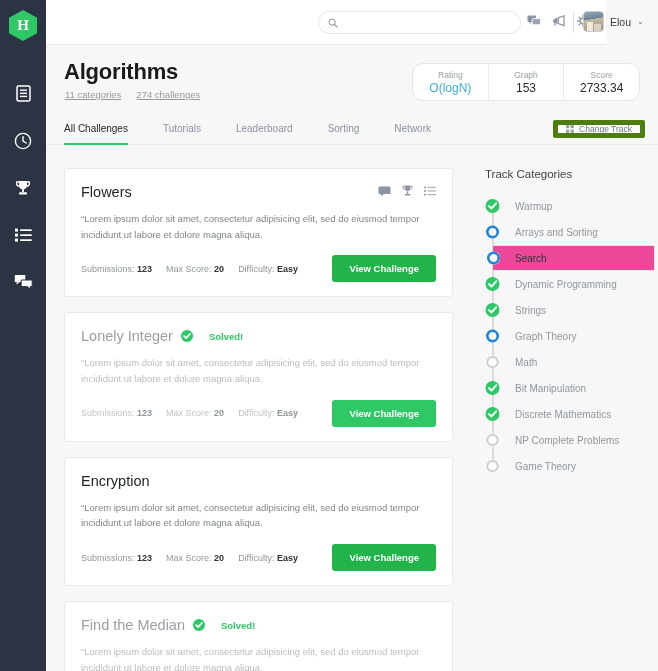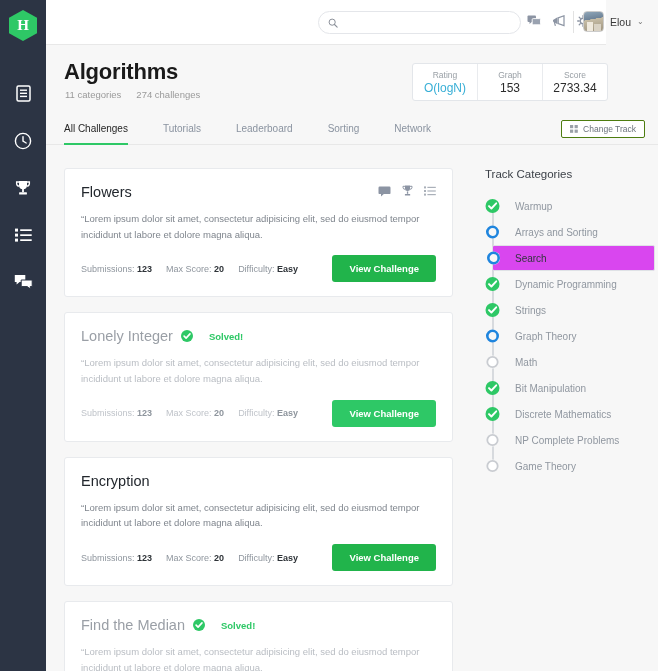--- a/index.html
+++ b/index.html
@@ -83,26 +83,26 @@
   #user-name { font-size: 10.5px; color: #3a3a3a; }
   .chev { font-size: 8px; color: #777; }
   
   #page-head { position: absolute; left: 46px; top: 45px; width: 612px; }
   #page-title {
     position: absolute; left: 18px; top: 14px;
     font-size: 22px; font-weight: bold; color: #1a1a1a; letter-spacing: -0.2px;
   }
   #page-sub {
     position: absolute; left: 19px; top: 44px;
-    font-size: 9.5px; color: #9a9a9a; display: flex; gap: 15px;
+    font-size: 9.5px; color: #9a9a9a; display: flex; gap: 15px; text-decoration: underline;
   }
   #stat-box {
     position: absolute; left: 366px; top: 18px;
-    width: 196px; height: 38px;
-    border: 1px solid #e3e6ea; border-radius: 3px; background: #fff;
+    width: 228px; height: 38px;
+    border: 1px solid #e3e6ea; border-radius: 11px; background: #fff;
     display: flex;
   }
   .stat-cell {
     flex: 1; display: flex; flex-direction: column;
     align-items: center; justify-content: center; gap: 1px;
   }
   .stat-cell + .stat-cell { border-left: 1px solid #e9ebee; }
   .stat-label { font-size: 8.5px; color: #9aa0a6; }
   .stat-value { font-size: 12px; color: #2b2b2b; }
   .stat-value.accent { color: #39afd6; }
@@ -114,21 +114,21 @@
   #tabs { position: absolute; left: 18px; top: 0; display: flex; gap: 0; }
   .tab {
     font-size: 10px; color: #8a93a0; padding: 6px 0 9px 0;
     margin-right: 35px; cursor: pointer; border-bottom: 2px solid transparent;
     white-space: nowrap;
   }
   .tab.active { color: #252525; border-bottom-color: #2ec866; }
   #change-track {
     position: absolute; right: 13px; top: 3px;
     height: 18px; padding: 0 8px;
-    border: 1px solid #4d7c0f; border-radius: 2px; background: #fff;
+    border: 5px solid #4d7c0f; border-radius: 2px; background: #fff;
     display: flex; align-items: center; gap: 5px; cursor: pointer;
   }
   #change-track span { font-size: 8.5px; color: #6c737c; }
   
   #challenge-col { position: absolute; left: 64px; top: 168px; width: 389px; }
   .card {
     background: #fff; border: 1px solid #e8eaed; border-radius: 3px;
     padding: 15px 16px 14px 16px; margin-bottom: 15px; position: relative;
   }
   .card-head { display: flex; gap: 8px; }
@@ -173,21 +173,21 @@
     cursor: pointer;
   }
   .track-marker {
     position: absolute; left: 0; top: 50%; transform: translateY(-50%);
     width: 15px; height: 15px; z-index: 2;
   }
   .track-label {
     margin-left: 30px; font-size: 10px; color: #9097a0; white-space: nowrap;
   }
   .track-item.current {
-    background: #d946ef; border: 1px solid #dfe2e6; border-radius: 2px;
+    background: #ec4899; border: 1px solid #dfe2e6; border-radius: 2px;
     height: 26px; margin-left: 7px; padding-left: 0; width: 163px;
   }
   .track-item.current .track-marker { left: -7px; }
   .track-item.current .track-label { margin-left: 22px; color: #31363c; }
 </style>
 </head>
 <body>
 
 <div id="left-rail">
   <div id="logo-badge">

